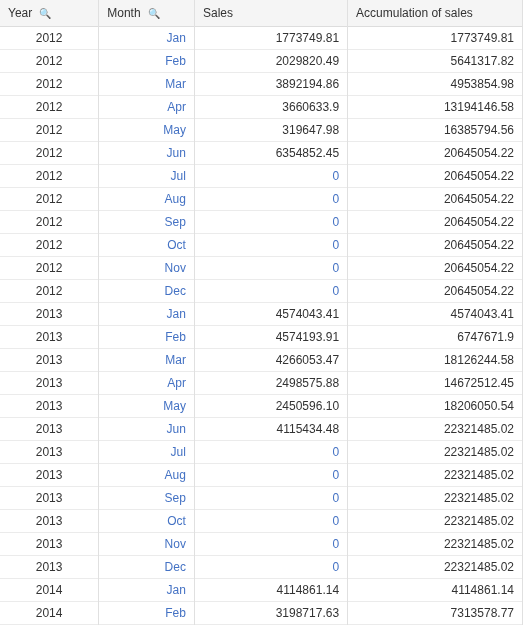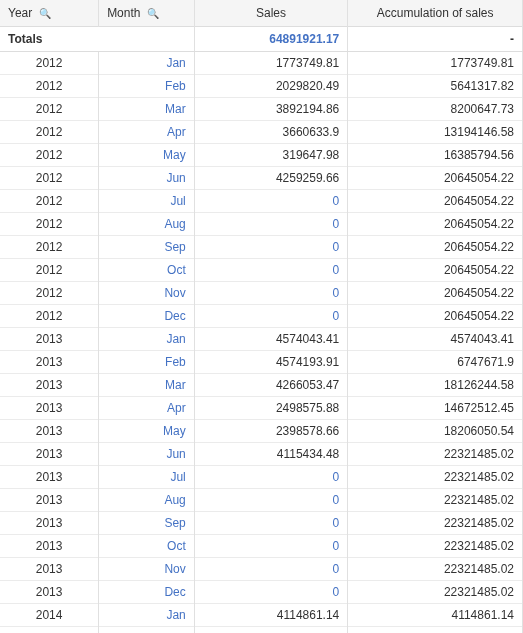--- a/index.html
+++ b/index.html
@@ -29,21 +29,21 @@
       padding: 6px 8px;
       text-align: left;
       font-weight: normal;
       color: #333;
       font-size: 12px;
       border-right: 1px solid #e0e0e0;
       position: relative;
     }
     thead th:nth-child(3),
     thead th:nth-child(4) {
-      text-align: center;
+      text-align: left;
     }
     thead th .search-icon {
       display: inline-block;
       width: 12px;
       height: 12px;
       cursor: pointer;
       margin-left: 4px;
       vertical-align: middle;
       color: #999;
       font-size: 10px;
@@ -105,59 +105,54 @@
         </th>
         <th class="col-sales">
           <span>Sales</span>
         </th>
         <th class="col-accum">
           <span>Accumulation of sales</span>
         </th>
       </tr>
     </thead>
     <tbody id="table-body">
-      <tr class="totals-row">
-        <td colspan="2">Totals</td>
-        <td>64891921.17</td>
-        <td>-</td>
-      </tr>
     <tr>
           <td>2012</td>
           <td>Jan</td>
           <td>1773749.81</td>
           <td>1773749.81</td>
         </tr>
         <tr>
           <td>2012</td>
           <td>Feb</td>
           <td>2029820.49</td>
           <td>5641317.82</td>
         </tr>
         <tr>
           <td>2012</td>
           <td>Mar</td>
           <td>3892194.86</td>
-          <td>8200647.73</td>
+          <td>4953854.98</td>
         </tr>
         <tr>
           <td>2012</td>
           <td>Apr</td>
           <td>3660633.9</td>
           <td>13194146.58</td>
         </tr>
         <tr>
           <td>2012</td>
           <td style="color: rgb(68, 114, 196);">May</td>
           <td>319647.98</td>
           <td>16385794.56</td>
         </tr>
         <tr>
           <td>2012</td>
           <td>Jun</td>
-          <td>4259259.66</td>
+          <td>6354852.45</td>
           <td>20645054.22</td>
         </tr>
         <tr>
           <td>2012</td>
           <td>Jul</td>
           <td style="color: rgb(68, 114, 196);">0</td>
           <td>20645054.22</td>
         </tr>
         <tr>
           <td>2012</td>
@@ -209,21 +204,21 @@
         </tr>
         <tr>
           <td>2013</td>
           <td>Apr</td>
           <td>2498575.88</td>
           <td>14672512.45</td>
         </tr>
         <tr>
           <td>2013</td>
           <td style="color: rgb(68, 114, 196);">May</td>
-          <td>2398578.66</td>
+          <td>2450596.10</td>
           <td>18206050.54</td>
         </tr>
         <tr>
           <td>2013</td>
           <td>Jun</td>
           <td>4115434.48</td>
           <td>22321485.02</td>
         </tr>
         <tr>
           <td>2013</td>

